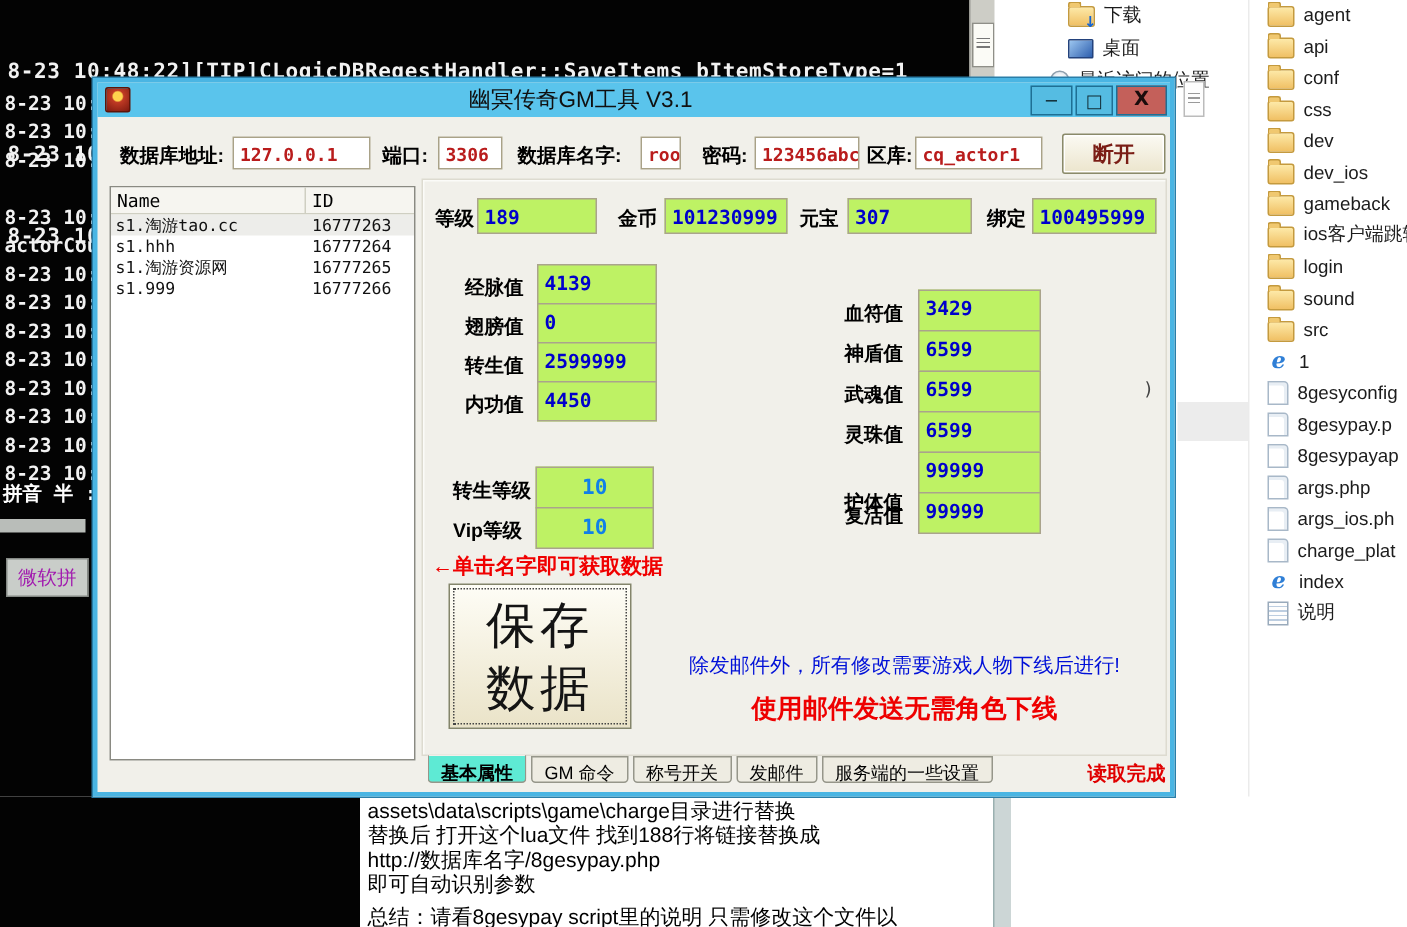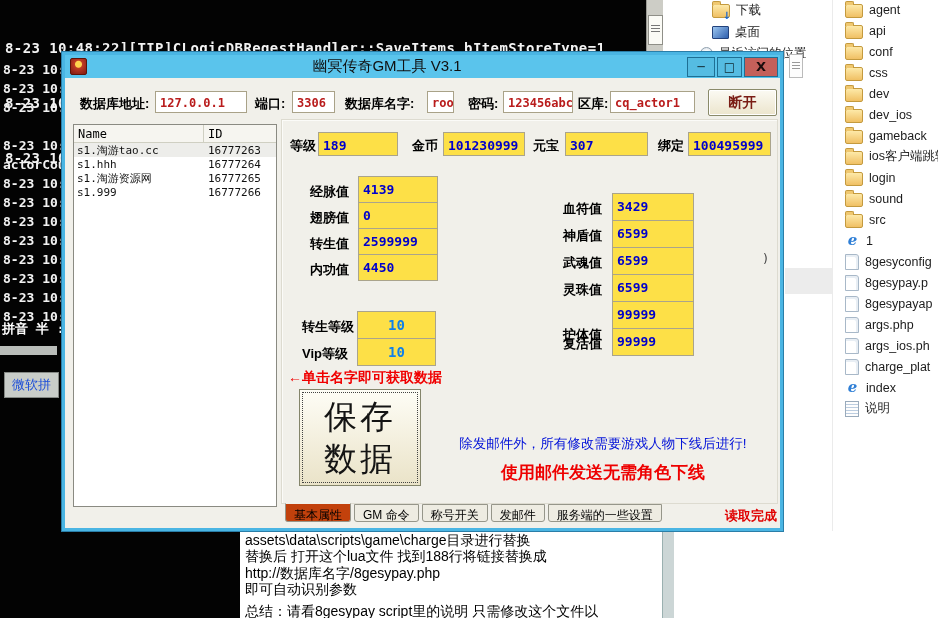--- a/index.html
+++ b/index.html
@@ -11,21 +11,21 @@
   .clog-wrap{position:absolute;left:5px;top:3px;white-space:pre;}
   .clog{color:#f2f2f2;font:bold 14px/19px "DejaVu Sans Mono",monospace;letter-spacing:.4px;white-space:pre;}
   .cedge{position:absolute;left:3px;color:#f2f2f2;font:bold 13px "DejaVu Sans Mono",monospace;white-space:pre;}
   .cscroll{position:absolute;left:646px;top:0;width:17px;height:52px;background:#cdcdc6;border-left:1px solid #9a9a94;}
   .cthumb{position:absolute;left:1px;top:15px;width:13px;height:28px;background:#fbfbf6;border:1px solid #8f8f88;}
   .cthumb:after{content:"";position:absolute;left:2px;right:2px;top:9px;height:9px;
     background:repeating-linear-gradient(180deg,#777 0 1px,transparent 1px 3px);}
   .ime-status{position:absolute;left:2px;top:320px;color:#fff;font:bold 13px "DejaVu Sans Mono",monospace;}
   .ime-bar{position:absolute;left:0;top:346px;width:57px;height:9px;background:#b9bdb9;}
   .ime-box{position:absolute;left:4px;top:372px;width:53px;height:24px;background:#c9cdc9;border:1px solid #858985;
-    color:#1d4ed8;font:13px "Liberation Sans",sans-serif;display:flex;align-items:center;justify-content:center;}
+    color:#a21caf;font:13px "Liberation Sans",sans-serif;display:flex;align-items:center;justify-content:center;}
 
   
   .explorer{position:absolute;left:663px;top:0;width:275px;height:618px;background:#fff;}
   .nav-row{position:absolute;display:flex;align-items:center;gap:6px;height:16px;}
   .nav-label,.flabel{font-size:12.5px;color:#1c1c1c;white-space:nowrap;}
   .ex-vline{position:absolute;left:169px;top:0;width:1px;height:560px;background:#ebebeb;}
   .ex-sel{position:absolute;left:122px;top:268px;width:47px;height:26px;background:#ececec;}
   .ex-thumb{position:absolute;left:126px;top:54px;width:12px;height:22px;background:#fdfdfd;border:1px solid #bbb;}
   .ex-thumb:after{content:"";position:absolute;left:2px;right:2px;top:7px;height:8px;
     background:repeating-linear-gradient(180deg,#999 0 1px,transparent 1px 3px);}
@@ -73,35 +73,35 @@
   .phead{height:17px;border-bottom:1px solid #cfcfc2;display:flex;font:12px "DejaVu Sans Mono",monospace;color:#000;background:#f6f5f0;}
   .phc1{width:130px;border-right:1px solid #cfcfc2;padding:2px 0 0 4px;box-sizing:border-box;}
   .phc2{padding:2px 0 0 4px;}
   .prow{display:flex;height:14px;align-items:center;font:11px "DejaVu Sans Mono",monospace;color:#111;}
   .prow.sel{background:#ededea;}
   .pc1{width:130px;padding-left:3px;white-space:nowrap;overflow:hidden;box-sizing:border-box;}
   .pc2{padding-left:4px;white-space:nowrap;}
   .tframe{position:absolute;left:216px;top:64px;width:497px;height:385px;border:1px solid #dddbd0;
     box-shadow:inset 1px 1px 0 #fbfbf8;box-sizing:border-box;}
   .slab{position:absolute;font:bold 13px "Liberation Sans",sans-serif;color:#000;white-space:nowrap;}
-  .vin{position:absolute;background:#fde047;border:1px solid #aaa48c;box-sizing:border-box;
+  .vin{position:absolute;background:#bef264;border:1px solid #aaa48c;box-sizing:border-box;
     font:bold 13px "DejaVu Sans Mono",monospace;color:#0000cc;padding:5px 0 0 4px;height:24px;white-space:nowrap;overflow:hidden;}
   .vin.cen{text-align:center;padding-left:0;color:#1080e8;font-size:14px;}
   .hint{position:absolute;left:223px;top:314px;color:#f00000;font:bold 14px "Liberation Sans",sans-serif;}
   .save{position:absolute;left:234px;top:334px;width:122px;height:97px;box-sizing:border-box;
     background:linear-gradient(180deg,#fefdf6,#eae3c8);border:1px solid #84856b;outline:1px dotted #444;outline-offset:-4px;
     display:flex;flex-direction:column;align-items:center;justify-content:center;
     font:33px/42px "DejaVu Serif",serif;color:#141414;letter-spacing:3px;}
   .nb{position:absolute;left:365px;width:346px;text-align:center;color:#0010d8;font:13.5px "Liberation Sans",sans-serif;white-space:nowrap;}
   .nred{position:absolute;left:365px;width:346px;text-align:center;color:#ee0000;font:bold 17px "Liberation Sans",sans-serif;white-space:nowrap;}
   .stray{position:absolute;left:697px;top:197px;color:#444;font:12px "DejaVu Sans Mono",monospace;}
   .tabs{position:absolute;left:220px;top:449px;display:flex;gap:3px;}
   .tab{height:18px;padding:2px 8px 0;background:#eeece2;border:1px solid #96968a;border-radius:0 0 3px 3px;
     font:12px "Liberation Sans",sans-serif;color:#000;box-sizing:border-box;white-space:nowrap;}
-  .tab.active{background:#c2410c;border-top-color:#f1f0ea;height:19px;margin-top:-1px;padding-top:3px;}
+  .tab.active{background:#5eead4;border-top-color:#f1f0ea;height:19px;margin-top:-1px;padding-top:3px;font-weight:bold;}
   .gstatus{position:absolute;left:660px;top:452px;color:#e00000;font:bold 13px "Liberation Sans",sans-serif;}
 </style>
 </head>
 <body>
 
 <div class="screen">
 
   <div class="console">
     <div class="clog-wrap">
       <div class="clog">8-23 10:48:22][TIP]CLogicDBReqestHandler::SaveItems bItemStoreType=1</div>

